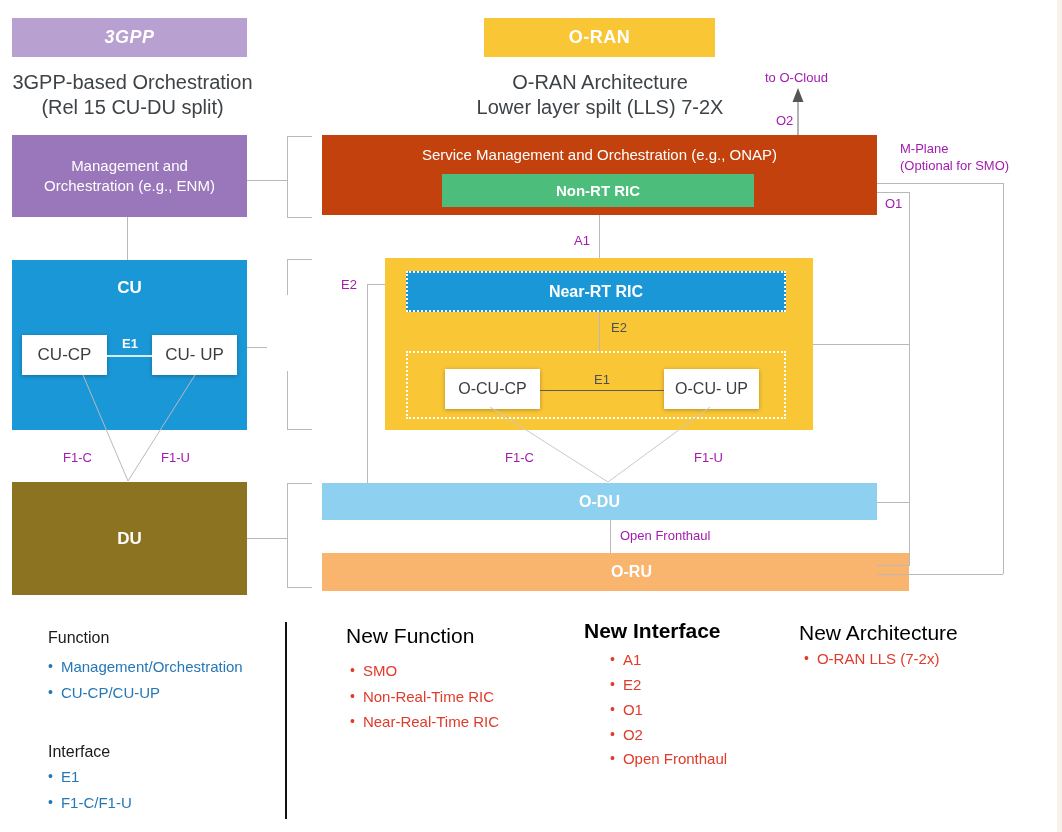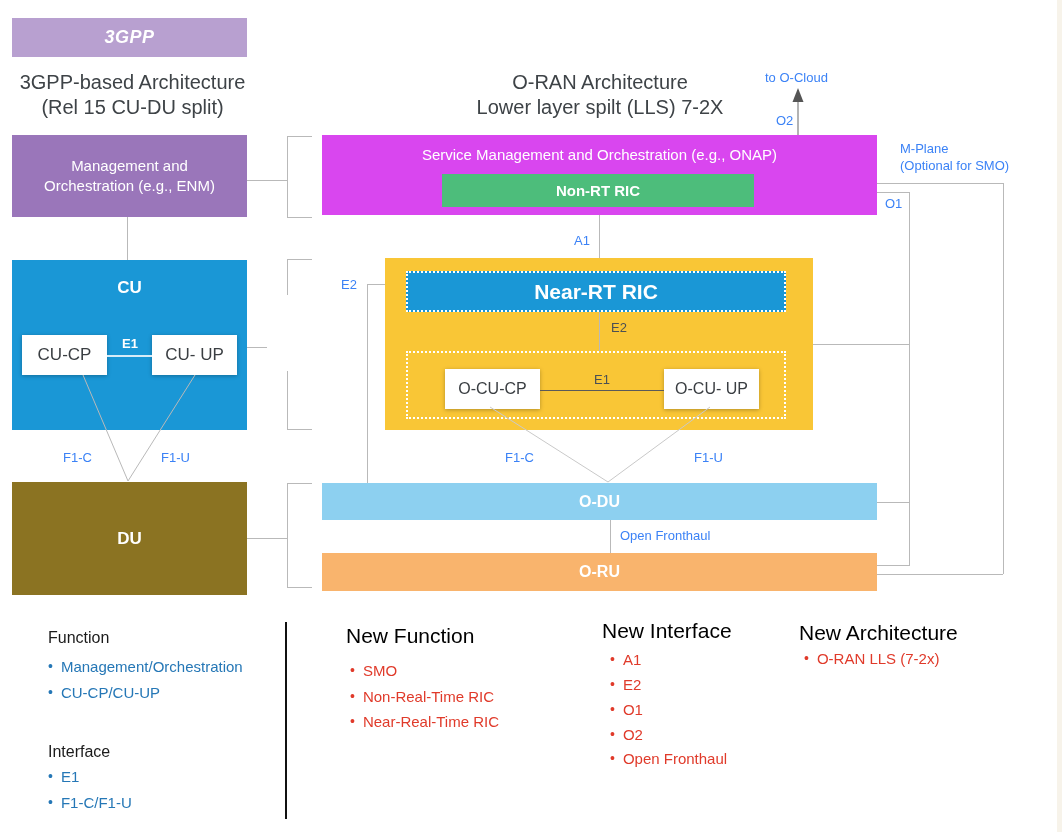--- a/index.html
+++ b/index.html
@@ -13,65 +13,65 @@
        color:#fff;font-weight:bold;font-size:18px;letter-spacing:.5px;}
   .hdr-3gpp{left:12px;top:18px;width:235px;height:39px;background:#b8a0d0;font-style:italic;}
   .hdr-oran{left:484px;top:18px;width:231px;height:39px;background:#f9c636;}
   .col-title{position:absolute;text-align:center;color:#3e4347;font-size:20px;line-height:25px;}
   .left-title{left:0px;top:70px;width:265px;}
   .right-title{left:445px;top:70px;width:310px;}
   .box{position:absolute;color:#fff;}
   .mgmt{left:12px;top:135px;width:235px;height:82px;background:#9a76ba;
         display:flex;flex-direction:column;align-items:center;justify-content:center;
         font-size:15px;line-height:20px;text-align:center;}
-  .smo{left:322px;top:135px;width:555px;height:80px;background:#d946ef;}
+  .smo{left:322px;top:135px;width:555px;height:80px;background:#c2410c;}
   .smo-label{position:absolute;left:0;top:11px;width:100%;text-align:center;font-size:15px;color:#fff;}
   .nonrt{position:absolute;left:120px;top:39px;width:312px;height:33px;background:#4dbd7b;
          display:flex;align-items:center;justify-content:center;font-weight:bold;font-size:15px;color:#fff;}
   .cu-box{left:12px;top:260px;width:235px;height:170px;background:#1a97d6;}
   .box-title{position:absolute;left:0;width:100%;text-align:center;font-weight:bold;font-size:17px;color:#fff;}
   .white-box{position:absolute;background:#fff;color:#3a3e42;display:flex;align-items:center;justify-content:center;
              font-size:17px;box-shadow:0 1px 4px rgba(0,0,0,.28);}
   .du-box{left:12px;top:482px;width:235px;height:113px;background:#8b7322;
           display:flex;align-items:center;justify-content:center;font-weight:bold;font-size:17px;}
   .yellow-box{left:385px;top:258px;width:428px;height:172px;background:#f9c636;}
   .nearrt{position:absolute;left:21px;top:13px;width:380px;height:41px;background:#1a97d6;
           border:2px dotted #fff;box-sizing:border-box;display:flex;align-items:center;justify-content:center;
-          font-weight:bold;font-size:21px;color:#fff;}
+          font-weight:bold;font-size:16px;color:#fff;}
   .inner-rect{position:absolute;left:21px;top:93px;width:380px;height:68px;border:2px dotted #fff;box-sizing:border-box;}
   .odu-box{left:322px;top:483px;width:555px;height:37px;background:#8dd0f0;
            display:flex;align-items:center;justify-content:center;font-weight:bold;font-size:16px;}
   .oru-box{left:322px;top:553px;width:555px;height:38px;background:#f9b46d;
-           display:flex;align-items:center;justify-content:center;font-weight:bold;font-size:16px;}
+           display:flex;align-items:center;justify-content:center;font-weight:bold;font-size:16px;padding-left:32px;}
   
   .hline,.vline{position:absolute;background:#b9b9b9;}
   .hline{height:1px;}
   .vline{width:1px;}
-  .iface-label{position:absolute;color:#3b82f6;font-size:13px;white-space:nowrap;}
+  .iface-label{position:absolute;color:#a21caf;font-size:13px;white-space:nowrap;}
   .center{text-align:center;}
   .svg-overlay{position:absolute;left:0;top:0;width:1062px;height:832px;pointer-events:none;}
   
   .legend-divider{position:absolute;left:285px;top:622px;width:2px;height:197px;background:#111;}
   .lg-h1{position:absolute;color:#1b1b1b;font-size:16px;white-space:nowrap;}
   .lg-h2{position:absolute;color:#000;font-size:21px;white-space:nowrap;}
   .lg-item{position:absolute;font-weight:normal;font-size:15px;white-space:nowrap;}
   .lg-blue{color:#2577b6;}
   .lg-red{color:#e03a2a;}
   .lg-item::before{content:"•";margin-right:8px;font-size:14px;vertical-align:1px;}
   .edge-artifact{position:absolute;right:0;top:0;width:5px;height:832px;background:#f7f3ea;}
 </style>
 </head>
 <body>
 
 <div class="canvas">
 
   <div class="hdr hdr-3gpp">3GPP</div>
 
   <div class="col-title left-title">
-    <div>3GPP-based Architecture</div>
+    <div>3GPP-based Orchestration</div>
     <div>(Rel 15 CU-DU split)</div>
   </div>
 
   <div class="box mgmt">
     <div>Management and</div>
     <div>Orchestration (e.g., ENM)</div>
   </div>
 
   <div class="vline" style="left:127px;top:217px;height:43px;"></div>
 
@@ -99,20 +99,21 @@
   <div class="vline" style="left:287px;top:259px;height:36px;"></div>
   <div class="hline" style="left:247px;top:347px;width:20px;"></div>
   <div class="vline" style="left:287px;top:371px;height:58px;"></div>
   <div class="hline" style="left:287px;top:429px;width:25px;"></div>
 
   <div class="vline" style="left:287px;top:483px;height:104px;"></div>
   <div class="hline" style="left:287px;top:483px;width:25px;"></div>
   <div class="hline" style="left:287px;top:587px;width:25px;"></div>
   <div class="hline" style="left:247px;top:538px;width:40px;"></div>
 
+  <div class="hdr hdr-oran">O-RAN</div>
 
   <div class="col-title right-title">
     <div>O-RAN Architecture</div>
     <div>Lower layer spilt (LLS) 7-2X</div>
   </div>
 
   <div class="iface-label" style="left:765px;top:70px;">to O-Cloud</div>
   <div class="iface-label" style="left:776px;top:113px;">O2</div>
 
   <div class="box smo">
@@ -185,21 +186,21 @@
 
   <div class="lg-h1" style="left:48px;top:743px;">Interface</div>
   <div class="lg-item lg-blue" style="left:48px;top:768px;">E1</div>
   <div class="lg-item lg-blue" style="left:48px;top:794px;">F1-C/F1-U</div>
 
   <div class="lg-h2" style="left:346px;top:624px;">New Function</div>
   <div class="lg-item lg-red" style="left:350px;top:662px;text-align:right;">SMO</div>
   <div class="lg-item lg-red" style="left:350px;top:688px;">Non-Real-Time RIC</div>
   <div class="lg-item lg-red" style="left:350px;top:713px;">Near-Real-Time RIC</div>
 
-  <div class="lg-h2" style="left:602px;top:619px;">New Interface</div>
+  <div class="lg-h2" style="left:584px;top:619px;font-weight:bold;">New Interface</div>
   <div class="lg-item lg-red" style="left:610px;top:651px;">A1</div>
   <div class="lg-item lg-red" style="left:610px;top:676px;">E2</div>
   <div class="lg-item lg-red" style="left:610px;top:701px;">O1</div>
   <div class="lg-item lg-red" style="left:610px;top:726px;">O2</div>
   <div class="lg-item lg-red" style="left:610px;top:750px;">Open Fronthaul</div>
 
   <div class="lg-h2" style="left:799px;top:621px;">New Architecture</div>
   <div class="lg-item lg-red" style="left:804px;top:650px;">O-RAN LLS (7-2x)</div>
 
   <div class="edge-artifact"></div>

